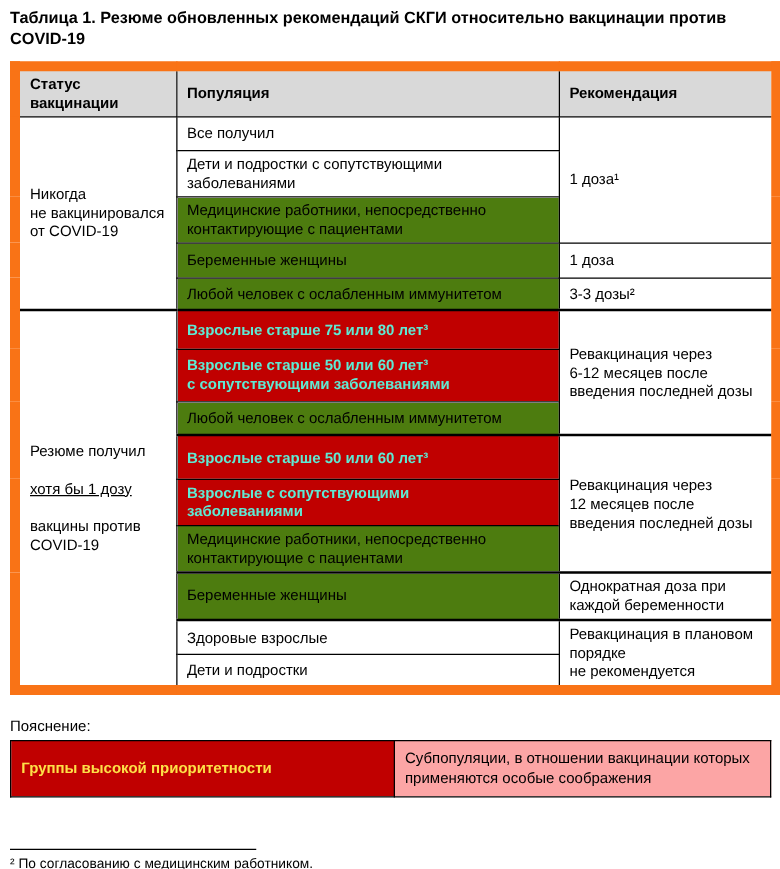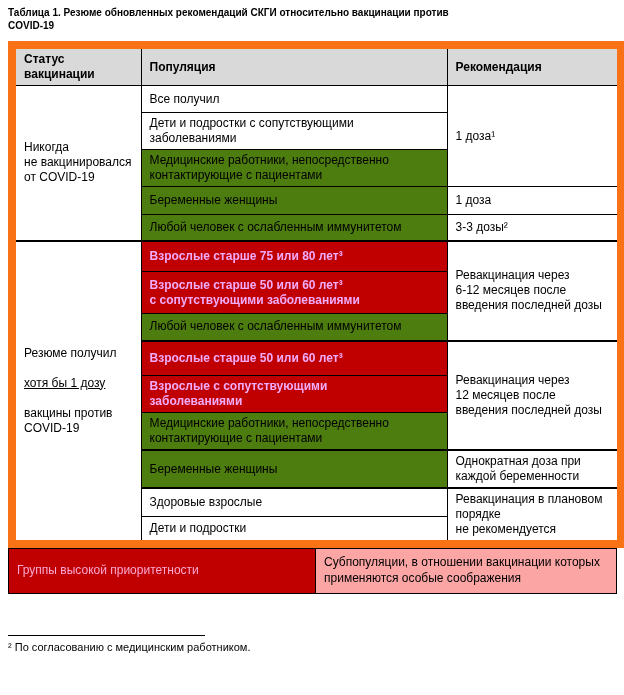--- a/index.html
+++ b/index.html
@@ -11,21 +11,21 @@
     font-family: "Liberation Sans", sans-serif;
     font-size: 12px;
     color: #000;
   }
   .page {
     padding: 6px 7px 0 8px;
     box-sizing: border-box;
   }
   .doc-title {
     font-weight: bold;
-    font-size: 10px;
+    font-size: 13px;
     line-height: 1.3;
     white-space: pre-line;
     margin-bottom: 9px;
   }
   table.vax {
     border-collapse: collapse;
     table-layout: fixed;
     width: 609px;
     border: 8px solid #f97316;
   }
@@ -38,21 +38,21 @@
     white-space: pre-line;
     overflow: hidden;
   }
   table.vax th {
     background: #D9D9D9;
     font-weight: bold;
   }
   td.cream { background: #4d7c0f; }
   td.redcell {
     background: #C00000;
-    color: #f0abfc;
+    color: #5eead4;
     font-weight: bold;
   }
   tr.thick > td { border-top: 2px solid #000; }
   .u { text-decoration: underline; }
   .legend-label {
     margin-top: 18px;
     margin-bottom: 4px;
   }
   table.legend {
     border-collapse: collapse;
@@ -62,22 +62,22 @@
   table.legend td {
     border: 1px solid #000;
     padding: 3px 8px;
     vertical-align: middle;
     line-height: 1.3;
     white-space: pre-line;
     height: 38px;
   }
   td.legend-key {
     background: #C00000;
-    color: #f9a8d4;
-    font-weight: normal;
+    color: #fde047;
+    font-weight: bold;
     width: 290px;
   }
   td.legend-value { background: #fca5a5; }
   .footnote-rule {
     width: 197px;
     height: 0;
     border-top: 1px solid #000;
     margin-top: 41px;
     margin-bottom: 4px;
   }
@@ -175,20 +175,21 @@
         <td rowspan="2">Ревакцинация в плановом
 порядке
 не рекомендуется</td>
       </tr>
       <tr style="height:28px">
         <td>Дети и подростки</td>
       </tr>
     </tbody>
   </table>
 
+  <div class="legend-label">Пояснение:</div>
 
   <table class="legend">
     <tbody>
         <tr>
       <td class="legend-key">Группы высокой приоритетности</td>
       <td class="legend-value">Субпопуляции, в отношении вакцинации которых
 применяются особые соображения</td>
     </tr>
   </tbody>
     </table>

